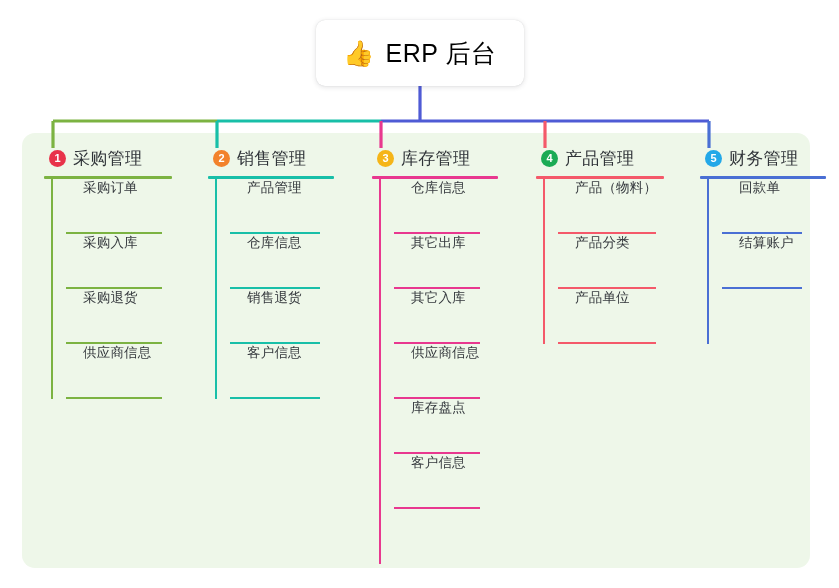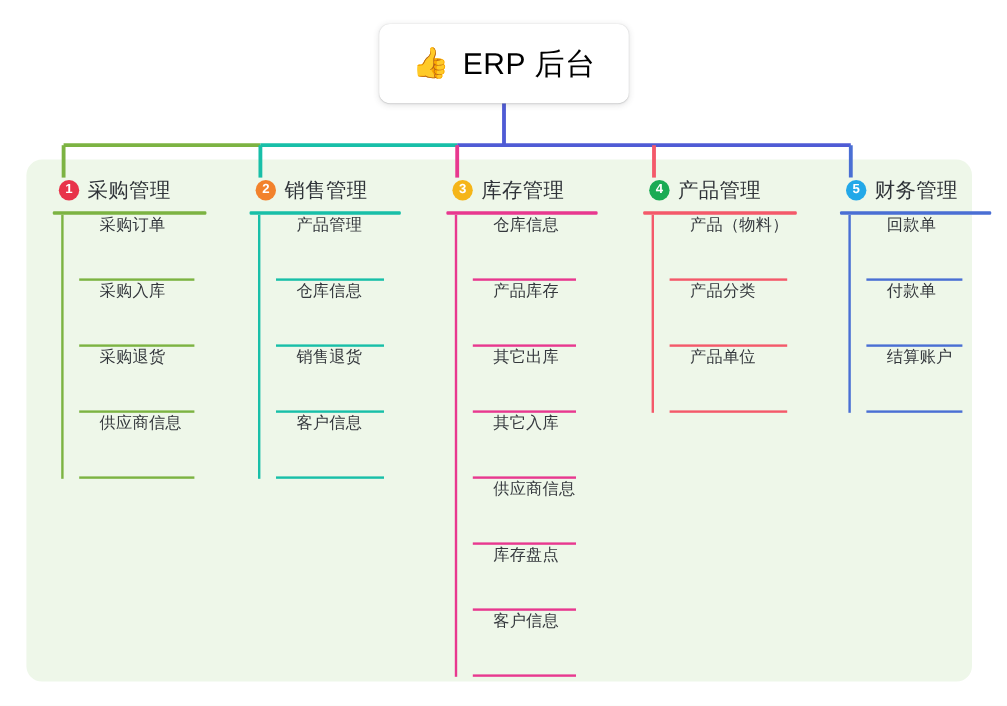--- a/index.html
+++ b/index.html
@@ -223,24 +223,20 @@
           <span class="branch-title">库存管理</span>
         </div>
         <div class="branch-rule" style="background: rgb(232, 56, 143); width: 126px; margin-left: 8px;"></div>
         <div class="leaves">
           <div class="spine" style="background: rgb(232, 56, 143); height: 385px;"></div>
           <div class="leaf">
             <div class="leaf-label">仓库信息</div>
             <div class="leaf-rule" style="background: rgb(232, 56, 143); width: 86px;"></div>
           </div>
           <div class="leaf">
-            <div class="leaf-label">产品库存</div>
-            <div class="leaf-rule" style="background: rgb(232, 56, 143); width: 86px;"></div>
-          </div>
-          <div class="leaf">
             <div class="leaf-label">其它出库</div>
             <div class="leaf-rule" style="background: rgb(232, 56, 143); width: 86px;"></div>
           </div>
           <div class="leaf">
             <div class="leaf-label">其它入库</div>
             <div class="leaf-rule" style="background: rgb(232, 56, 143); width: 86px;"></div>
           </div>
           <div class="leaf">
             <div class="leaf-label">供应商信息</div>
             <div class="leaf-rule" style="background: rgb(232, 56, 143); width: 86px;"></div>
@@ -283,24 +279,20 @@
           <span class="branch-title">财务管理</span>
         </div>
         <div class="branch-rule" style="background: rgb(74, 111, 212); width: 126px; margin-left: 8px;"></div>
         <div class="leaves">
           <div class="spine" style="background: rgb(74, 111, 212); height: 165px;"></div>
           <div class="leaf">
             <div class="leaf-label">回款单</div>
             <div class="leaf-rule" style="background: rgb(74, 111, 212); width: 80px;"></div>
           </div>
           <div class="leaf">
-            <div class="leaf-label">付款单</div>
-            <div class="leaf-rule" style="background: rgb(74, 111, 212); width: 80px;"></div>
-          </div>
-          <div class="leaf">
             <div class="leaf-label">结算账户</div>
             <div class="leaf-rule" style="background: rgb(74, 111, 212); width: 80px;"></div>
           </div>
         </div>
       </div>
     </div>
 
 </div>
 
 </body></html>

